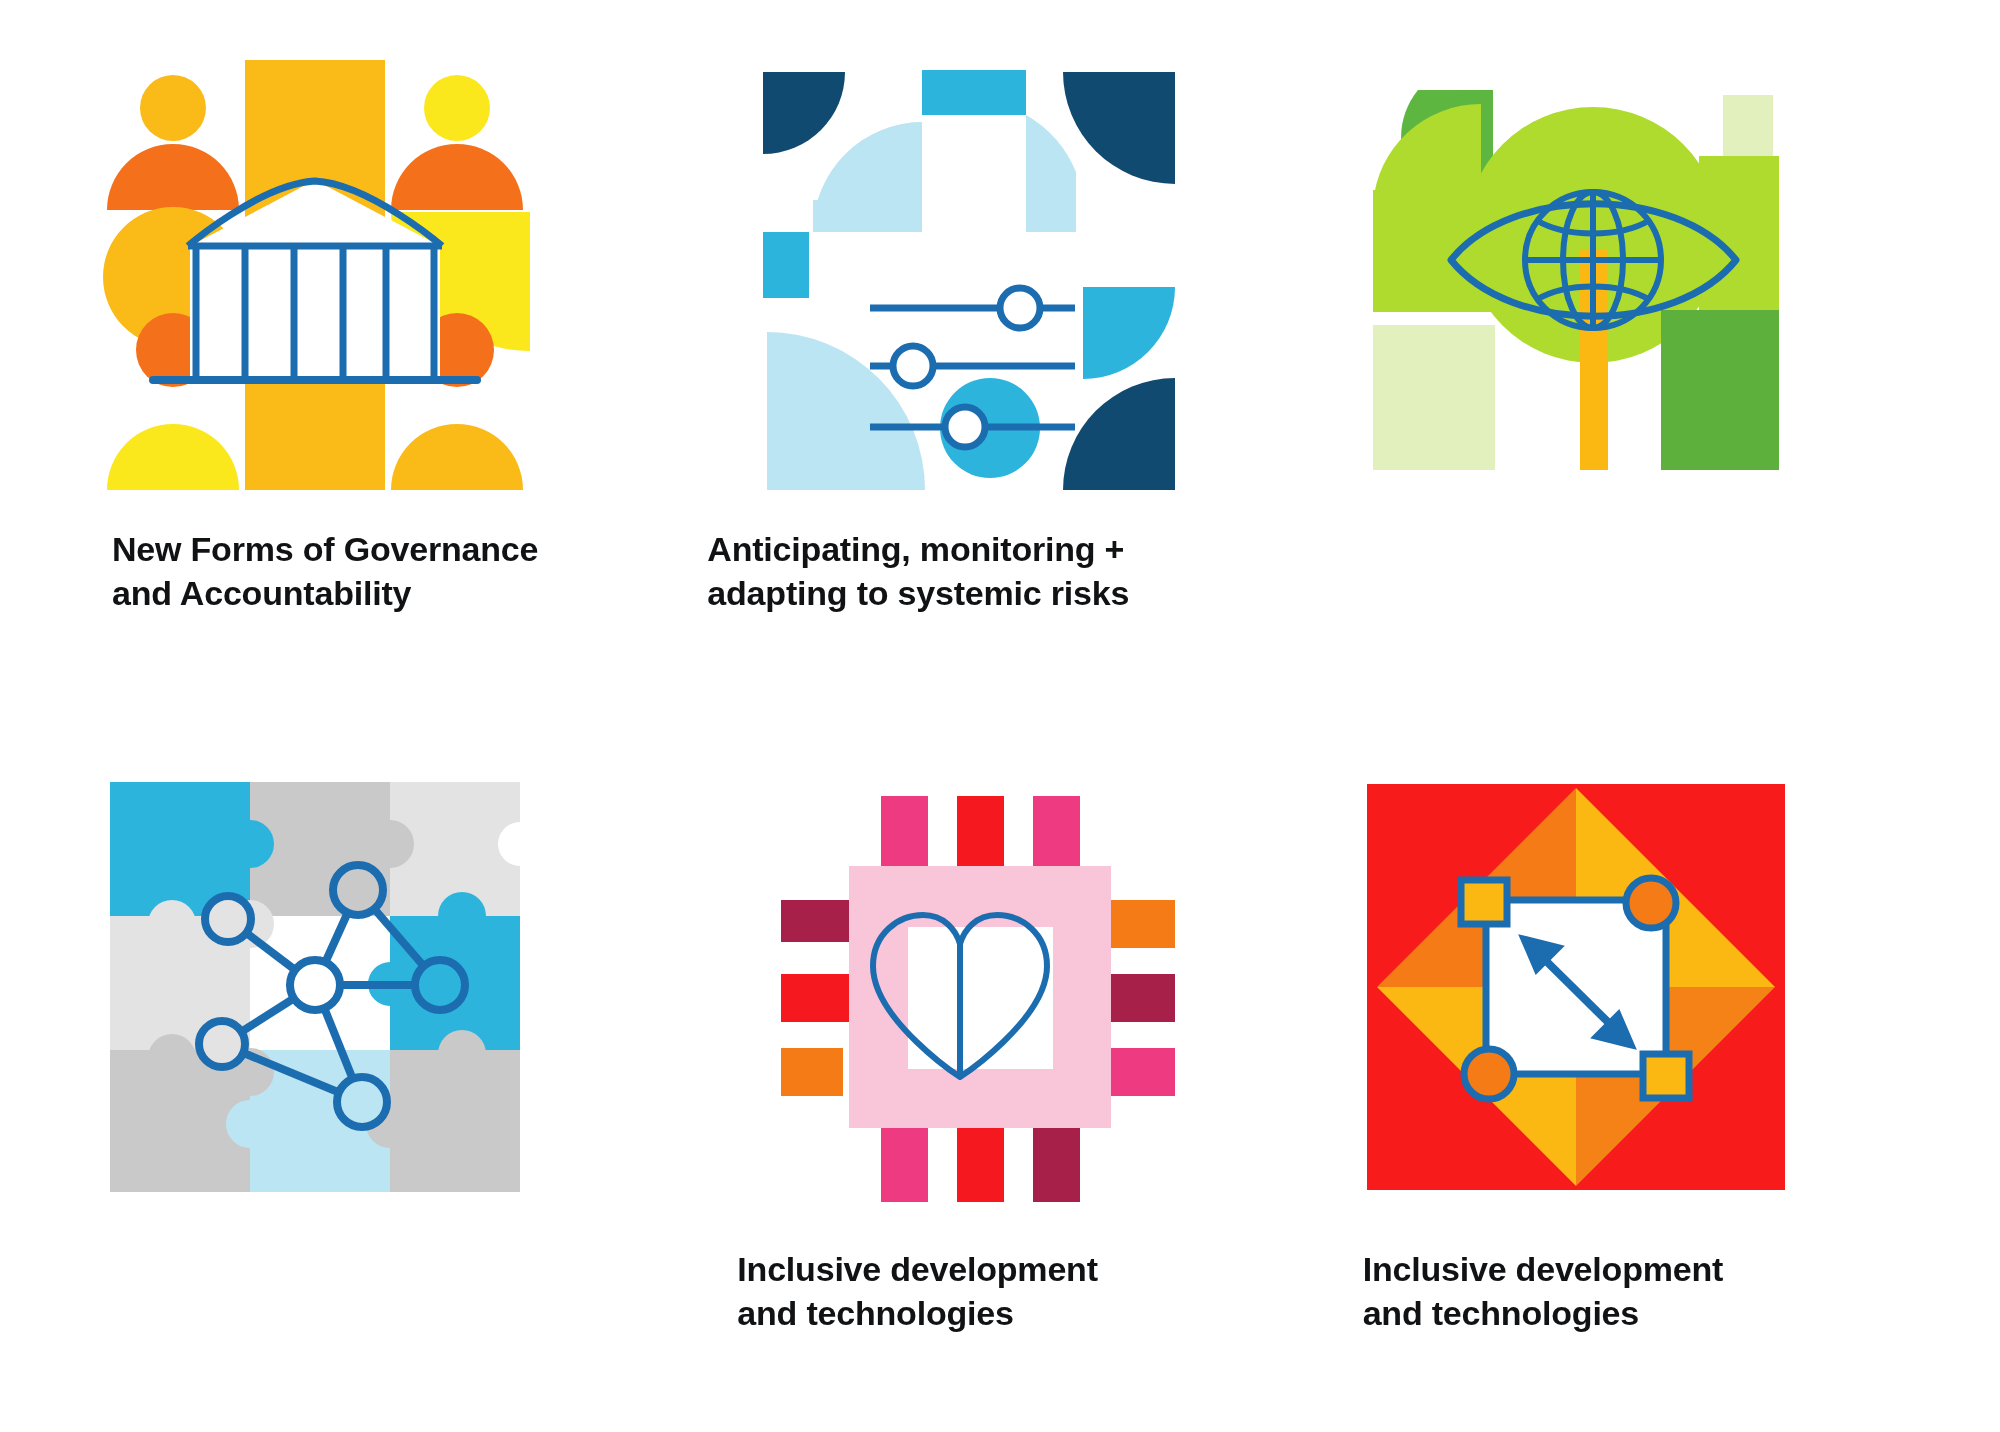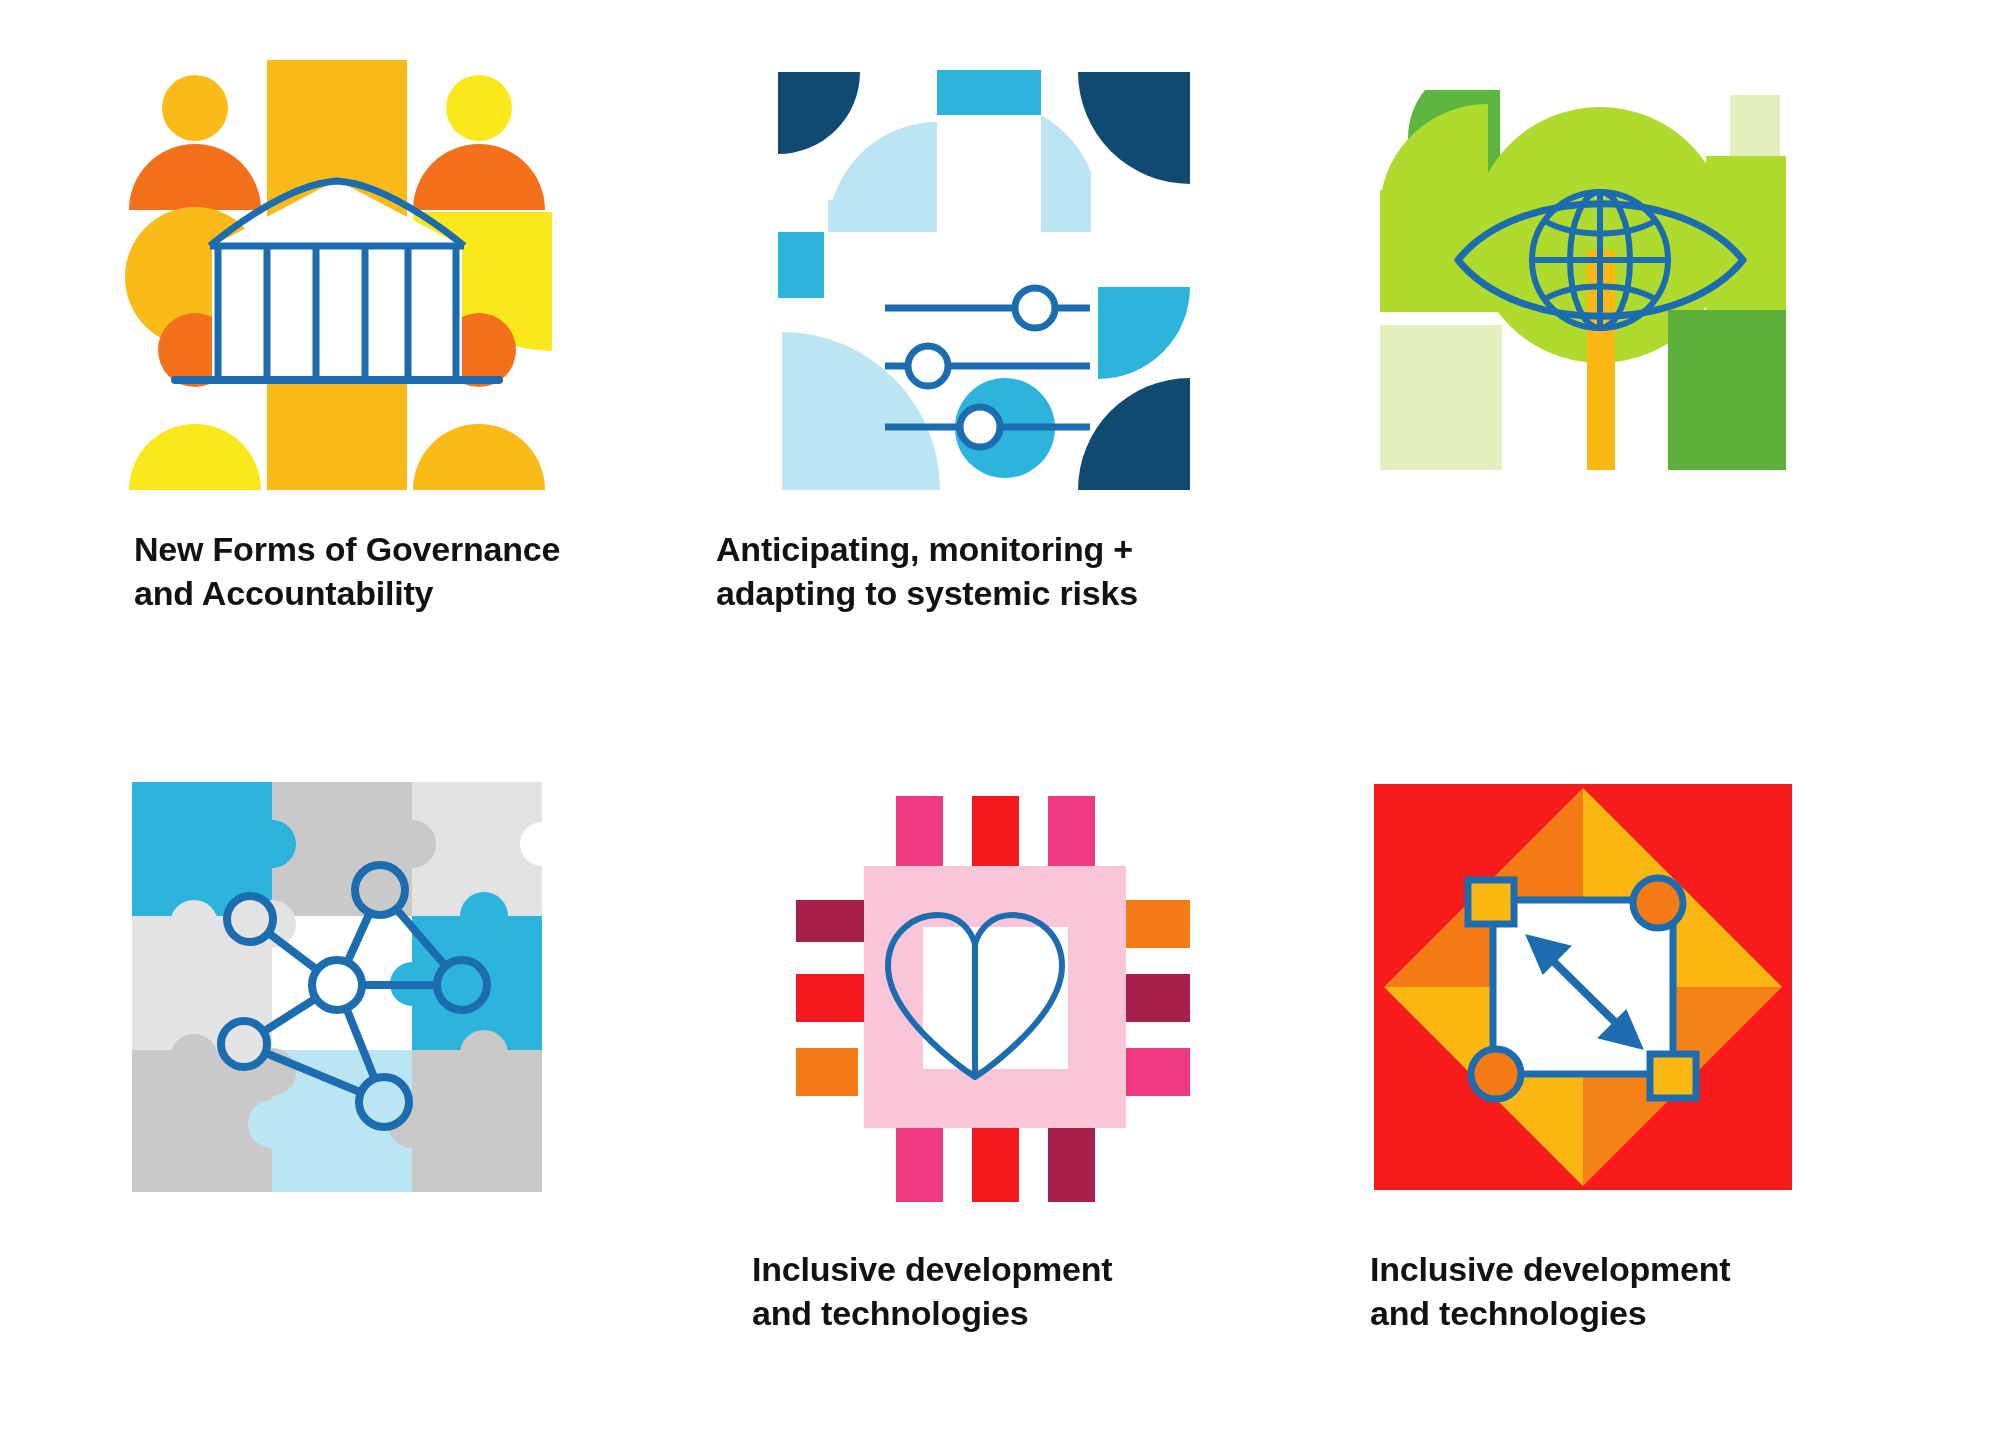--- a/index.html
+++ b/index.html
@@ -9,21 +9,21 @@
     background: #ffffff;
     font-family: "Liberation Sans", sans-serif;
     overflow: hidden;
   }
   #grid {
     width: 1996px;
     height: 1432px;
     display: grid;
     grid-template-columns: repeat(3, 1fr);
     grid-template-rows: 712px 640px;
-    padding: 60px 60px 0 82px;
+    padding: 60px 60px 0 60px;
   }
   .card {
     display: flex;
     flex-direction: column;
     align-items: flex-start;
   }
   .icon-wrap {
     width: 430px;
     height: 430px;
     position: relative;
@@ -40,21 +40,21 @@
     color: #111214;
     letter-spacing: -0.2px;
     max-width: 560px;
     white-space: pre-line;
   }
   
   .col1 .icon-wrap { margin-left: 40px; }
   .col2 .icon-wrap { margin-left: 60px; }
   .col3 .icon-wrap { margin-left: 50px; }
   .col1 .card-label { margin-left: 52px; }
-  .col2 .card-label { margin-left: 16px; }
+  .col2 .card-label { margin-left: 22px; }
   .col3 .card-label { margin-left: 42px; }
   .row2 .card-label { margin-top: 46px; }
   .row2.col1 .card-label { margin-left: 40px; }
   .row2.col2 .card-label { margin-left: 52px; }
   .row2.col3 .card-label { margin-left: 52px; }
   .row2.col1 .icon-wrap { margin-left: 40px; }
   .row2.col2 .icon-wrap { margin-left: 60px; }
   .row2.col3 .icon-wrap { margin-left: 50px; }
 </style>
 </head>

